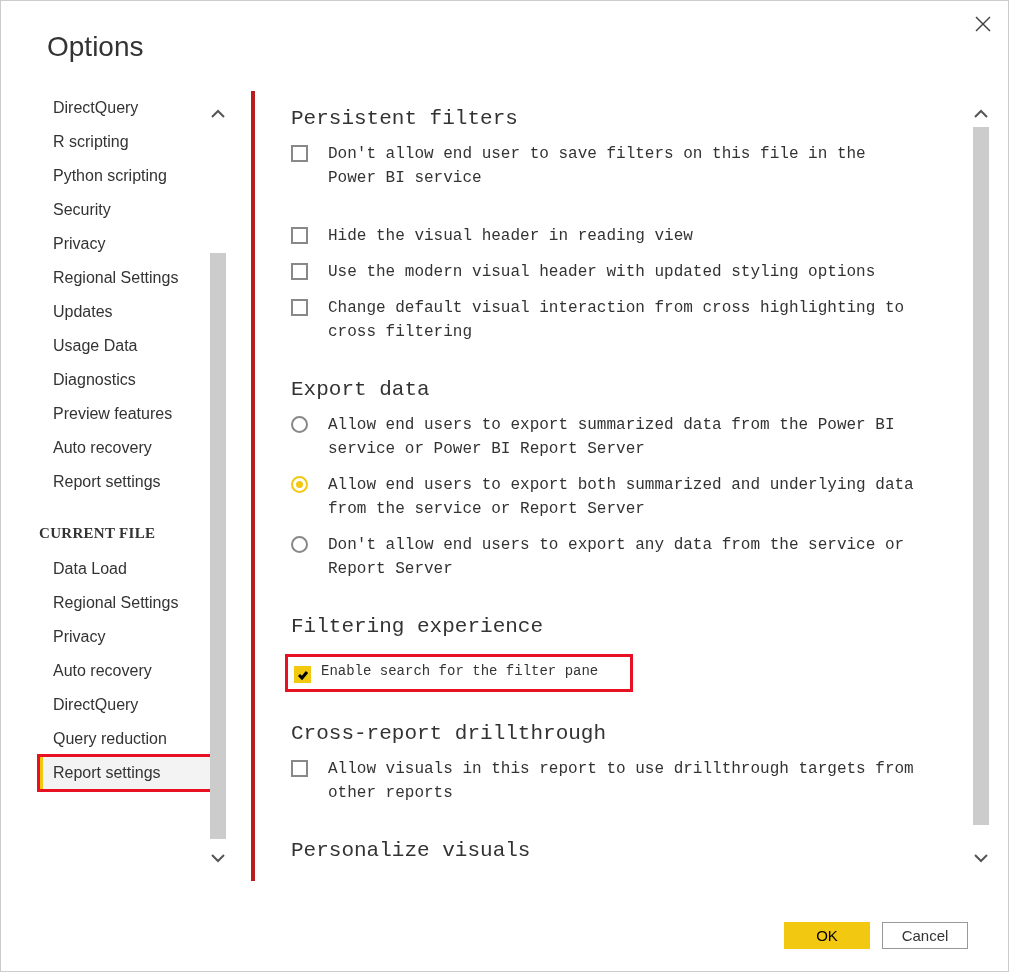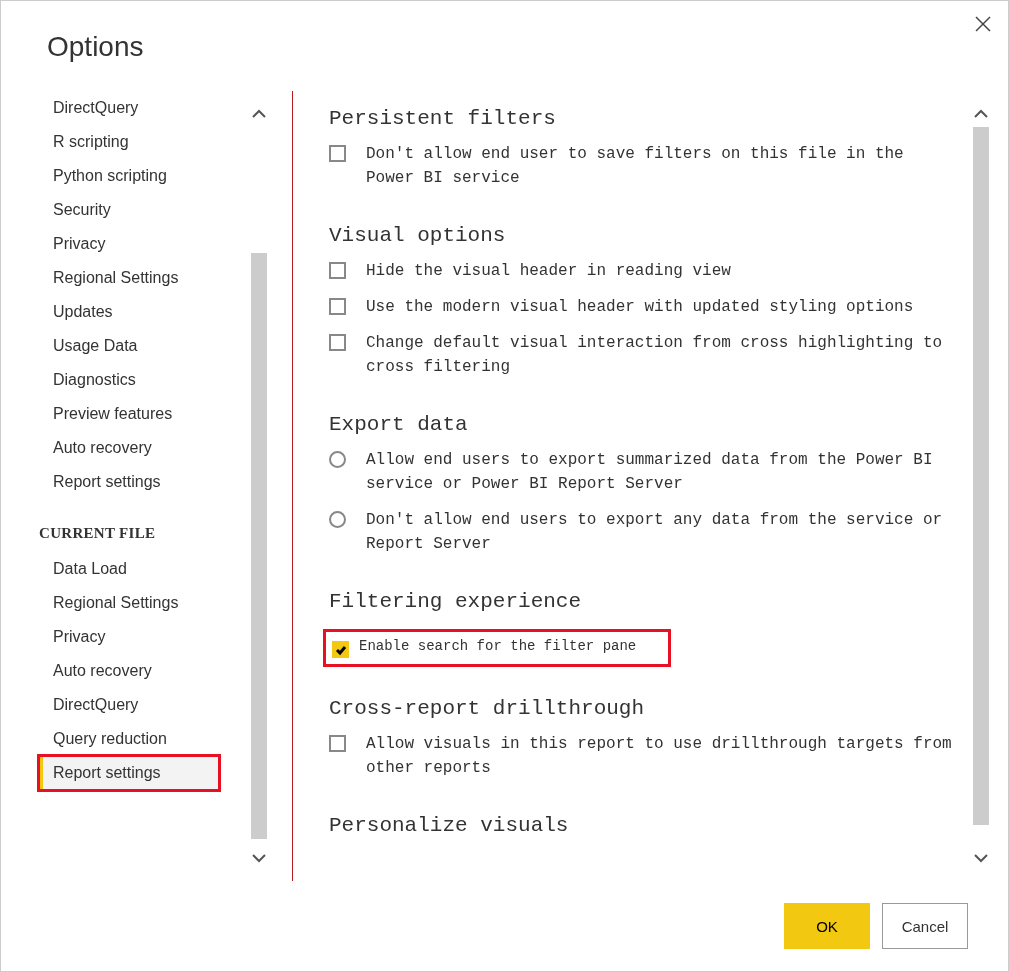--- a/index.html
+++ b/index.html
@@ -28,24 +28,24 @@
     color: #333;
     margin: 30px 0 0 46px;
   }
   .content {
     display: flex;
     margin-top: 28px;
     height: 790px;
   }
   
   .sidebar {
-    width: 292px;
+    width: 254px;
     padding-left: 38px;
     position: relative;
-    border-right: 1px solid #b91c1c;
+    border-right: 4px solid #b91c1c;
     overflow: hidden;
   }
   .sidebar-list {
     list-style: none;
     width: 180px;
   }
   .sidebar-list li {
     font-size: 16px;
     color: #333;
     padding: 8px 10px 8px 14px;
@@ -183,21 +183,21 @@
   
   .footer {
     position: absolute;
     bottom: 22px;
     right: 40px;
     display: flex;
     gap: 12px;
   }
   .btn {
     min-width: 86px;
-    height: 46px;
+    height: 27px;
     padding: 0 18px;
     font-size: 15px;
     display: flex;
     align-items: center;
     justify-content: center;
     cursor: pointer;
     border: 1px solid #999;
     background: #fff;
   }
   .btn.primary {
@@ -263,39 +263,42 @@
 
   <div class="main">
 
     <h2 class="section-heading">Persistent filters</h2>
     <div class="opt-row">
       <span class="chk"></span>
       <span class="label">Don't allow end user to save filters on this file in the Power BI service</span>
     </div>
 
     <div class="gap"></div>
-    <h2 class="section-heading">Visual options</h2>
     <div class="opt-row">
       <span class="chk"></span>
       <span class="label">Hide the visual header in reading view</span>
     </div>
     <div class="opt-row">
       <span class="chk"></span>
       <span class="label">Use the modern visual header with updated styling options</span>
     </div>
     <div class="opt-row">
       <span class="chk"></span>
       <span class="label">Change default visual interaction from cross highlighting to cross filtering</span>
     </div>
 
     <div class="gap"></div>
     <h2 class="section-heading">Export data</h2>
     <div class="opt-row">
       <span class="rdo"></span>
       <span class="label">Allow end users to export summarized data from the Power BI service or Power BI Report Server</span>
+    </div>
+    <div class="opt-row">
+      <span class="rdo checked"></span>
+      <span class="label">Allow end users to export both summarized and underlying data from the service or Report Server</span>
     </div>
     <div class="opt-row">
       <span class="rdo"></span>
       <span class="label">Don't allow end users to export any data from the service or Report Server</span>
     </div>
 
     <div class="gap"></div>
     <h2 class="section-heading">Filtering experience</h2>
     <div class="highlight-box">
       <span class="chk checked">

